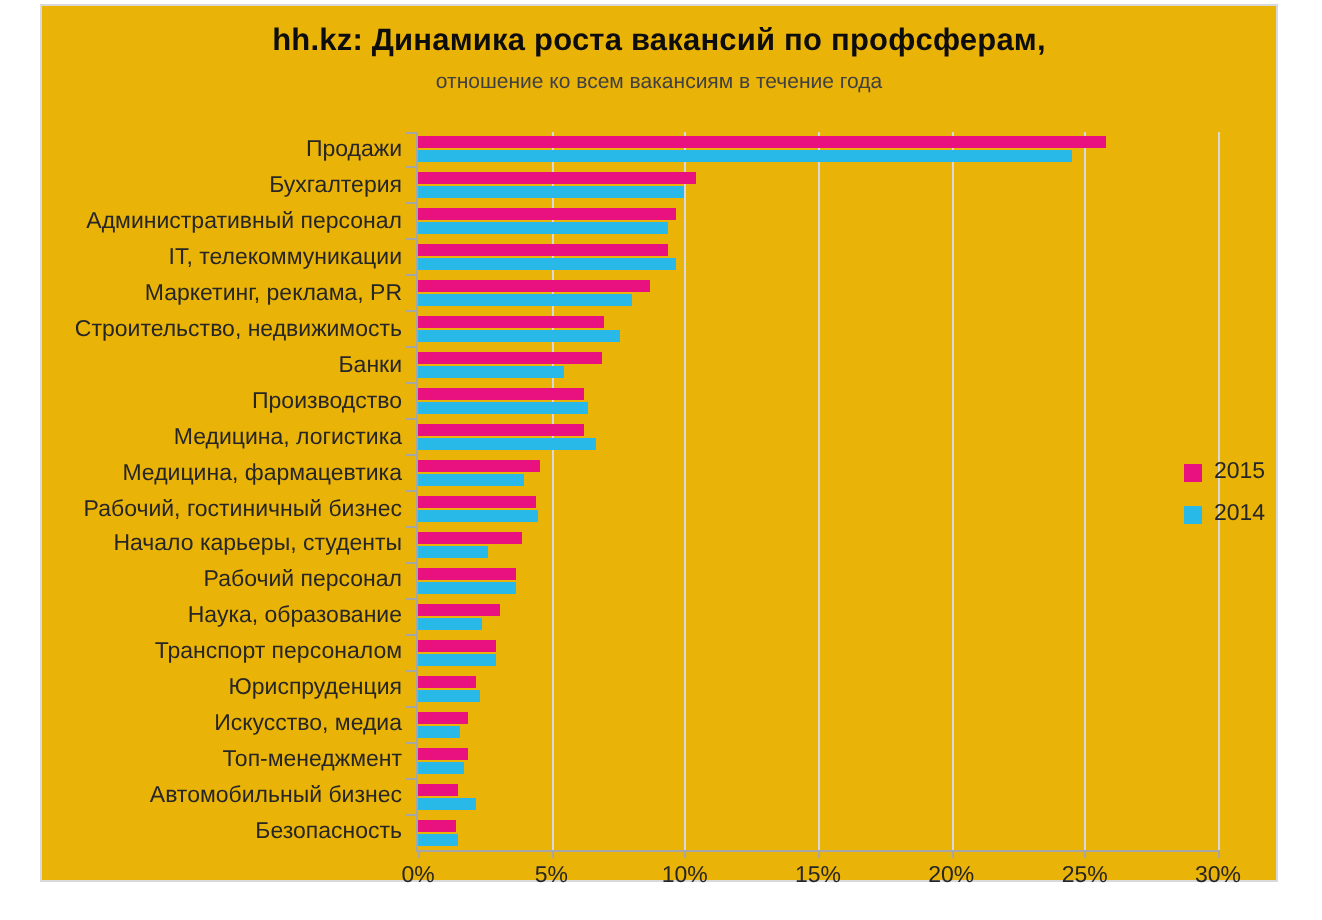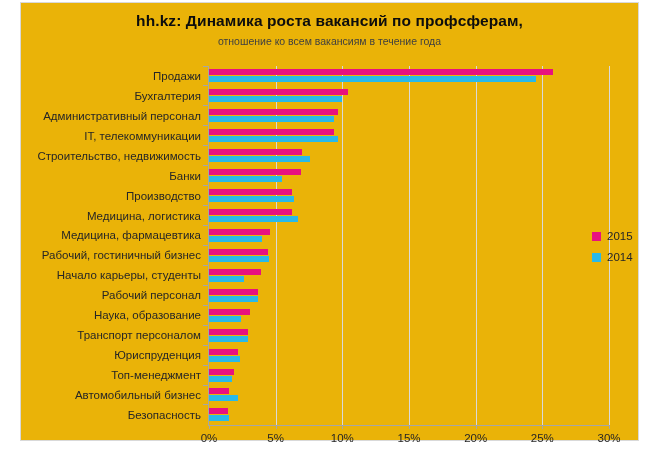--- a/index.html
+++ b/index.html
@@ -168,20 +168,25 @@
           <div class="cat-label">Административный персонал</div>
           <div class="bar" style="width: 32.3333%; background: rgb(232, 17, 127);"></div>
           <div class="bar" style="width: 31.3333%; background: rgb(41, 185, 232);"></div>
         </div>
         <div class="row">
           <div class="cat-label">IT, телекоммуникации</div>
           <div class="bar" style="width: 31.3333%; background: rgb(232, 17, 127);"></div>
           <div class="bar" style="width: 32.3333%; background: rgb(41, 185, 232);"></div>
         </div>
         <div class="row">
+          <div class="cat-label">Маркетинг, реклама, PR</div>
+          <div class="bar" style="width: 29%; background: rgb(232, 17, 127);"></div>
+          <div class="bar" style="width: 26.6667%; background: rgb(41, 185, 232);"></div>
+        </div>
+        <div class="row">
           <div class="cat-label">Строительство, недвижимость</div>
           <div class="bar" style="width: 23.3333%; background: rgb(232, 17, 127);"></div>
           <div class="bar" style="width: 25.3333%; background: rgb(41, 185, 232);"></div>
         </div>
         <div class="row">
           <div class="cat-label">Банки</div>
           <div class="bar" style="width: 23%; background: rgb(232, 17, 127);"></div>
           <div class="bar" style="width: 18.3333%; background: rgb(41, 185, 232);"></div>
         </div>
         <div class="row">
@@ -221,20 +226,25 @@
         </div>
         <div class="row">
           <div class="cat-label">Транспорт персоналом</div>
           <div class="bar" style="width: 9.66667%; background: rgb(232, 17, 127);"></div>
           <div class="bar" style="width: 9.66667%; background: rgb(41, 185, 232);"></div>
         </div>
         <div class="row">
           <div class="cat-label">Юриспруденция</div>
           <div class="bar" style="width: 7.33333%; background: rgb(232, 17, 127);"></div>
           <div class="bar" style="width: 7.66667%; background: rgb(41, 185, 232);"></div>
+        </div>
+        <div class="row">
+          <div class="cat-label">Искусство, медиа</div>
+          <div class="bar" style="width: 6.33333%; background: rgb(232, 17, 127);"></div>
+          <div class="bar" style="width: 5.33333%; background: rgb(41, 185, 232);"></div>
         </div>
         <div class="row">
           <div class="cat-label">Топ-менеджмент</div>
           <div class="bar" style="width: 6.33333%; background: rgb(232, 17, 127);"></div>
           <div class="bar" style="width: 5.66667%; background: rgb(41, 185, 232);"></div>
         </div>
         <div class="row">
           <div class="cat-label">Автомобильный бизнес</div>
           <div class="bar" style="width: 5%; background: rgb(232, 17, 127);"></div>
           <div class="bar" style="width: 7.33333%; background: rgb(41, 185, 232);"></div>

